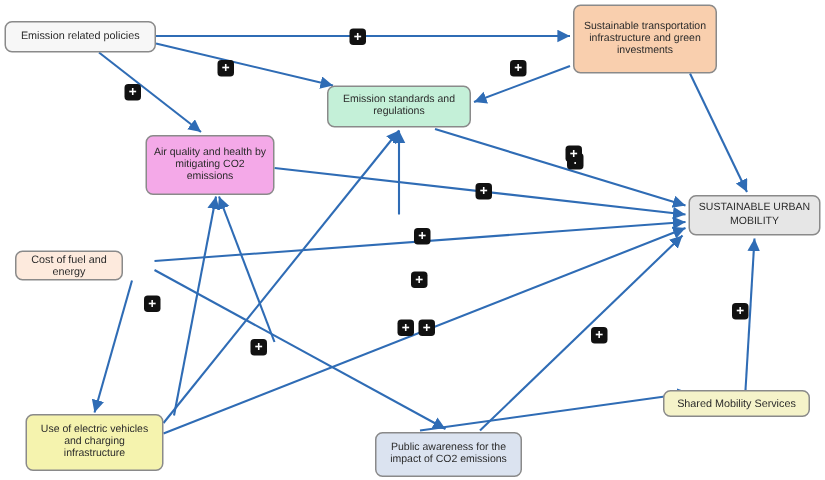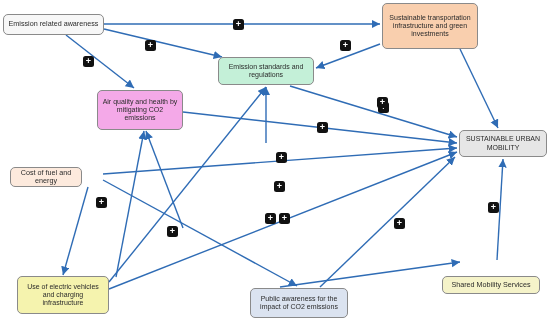--- a/index.html
+++ b/index.html
@@ -52,21 +52,21 @@
       <path class="edge" d="M 320,287 L 455,157" stroke="#2f6cb5" marker-end="url(#arrow)"></path>
       <path class="edge" d="M 280,287 L 460,262" stroke="#2f6cb5" marker-end="url(#arrow)"></path>
       <path class="edge" d="M 497,260 L 503,159" stroke="#2f6cb5" marker-end="url(#arrow)"></path>
       <path class="edge" d="M 266,143 L 266,87" stroke="#2f6cb5" marker-end="url(#arrow)"></path>
       <path class="edge" d="M 183,228 L 146,131" stroke="#2f6cb5" marker-end="url(#arrow)"></path>
     </g>
 </svg>
 
 <div id="node-layer">
     <div class="node-box" style="left: 3px; top: 14px; width: 101px; height: 21px; background: rgb(247, 247, 247); font-size: 7.2px;">
-      <span>Emission related awareness</span>
+      <span>Emission related policies</span>
     </div>
     <div class="node-box" style="left: 97px; top: 90px; width: 86px; height: 40px; background: rgb(244, 169, 232); font-size: 7px;">
       <span>Air quality and health by mitigating CO2 emissions</span>
     </div>
     <div class="node-box" style="left: 218px; top: 57px; width: 96px; height: 28px; background: rgb(196, 240, 216); font-size: 7px;">
       <span>Emission standards and regulations</span>
     </div>
     <div class="node-box" style="left: 382px; top: 3px; width: 96px; height: 46px; background: rgb(249, 207, 174); font-size: 7px;">
       <span>Sustainable transportation infrastructure and green investments</span>
     </div>
@@ -75,21 +75,21 @@
     </div>
     <div class="node-box" style="left: 10px; top: 167px; width: 72px; height: 20px; background: rgb(253, 234, 221); font-size: 7.2px;">
       <span>Cost of fuel and energy</span>
     </div>
     <div class="node-box" style="left: 17px; top: 276px; width: 92px; height: 38px; background: rgb(245, 243, 174); font-size: 7px;">
       <span>Use of electric vehicles and charging infrastructure</span>
     </div>
     <div class="node-box" style="left: 250px; top: 288px; width: 98px; height: 30px; background: rgb(219, 227, 240); font-size: 7px;">
       <span>Public awareness for the impact of CO2 emissions</span>
     </div>
-    <div class="node-box" style="left: 442px; top: 260px; width: 98px; height: 18px; background: rgb(245, 243, 201); font-size: 7.2px; margin-top: 16px;">
+    <div class="node-box" style="left: 442px; top: 260px; width: 98px; height: 18px; background: rgb(245, 243, 201); font-size: 7.2px;">
       <span>Shared Mobility Services</span>
     </div>
   </div>
 <div id="badge-layer">
     <div class="badge" style="left: 233px; top: 19px;">
       <span>+</span>
     </div>
     <div class="badge" style="left: 145px; top: 40px;">
       <span>+</span>
     </div>

